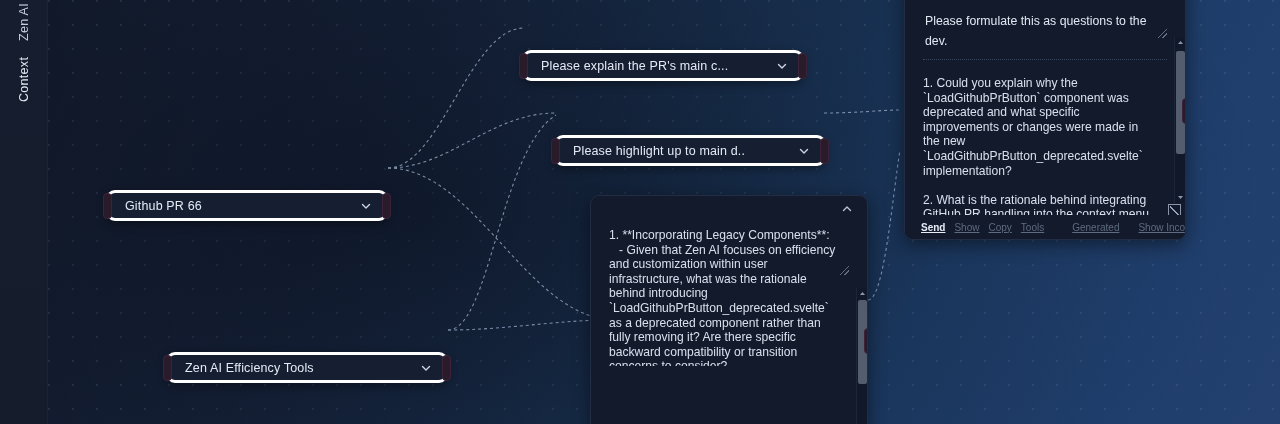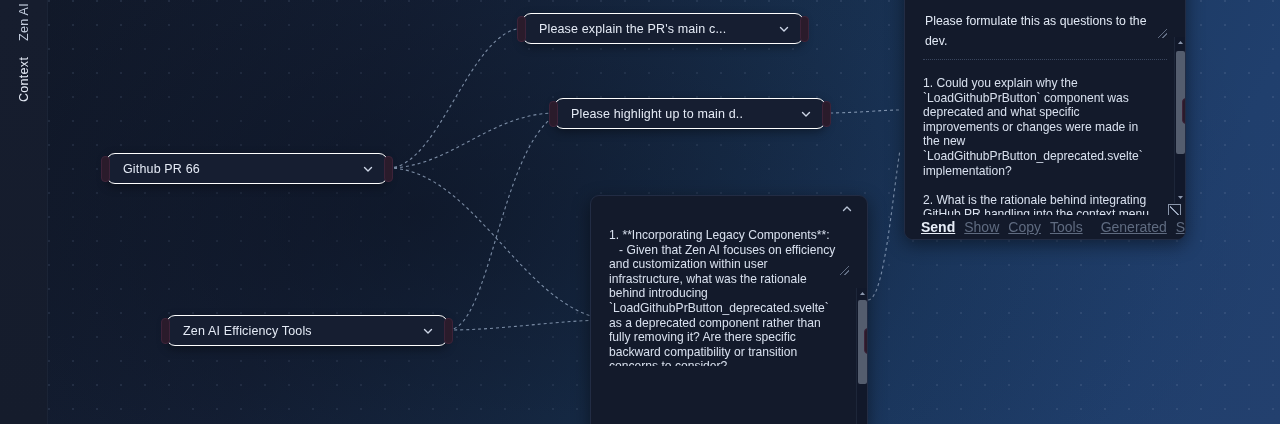--- a/index.html
+++ b/index.html
@@ -54,24 +54,25 @@
   .side-tab.t1 { top: -6px; height: 56px; color: #c2ccdd; }
   .side-tab.t2 { top: 46px; height: 66px; color: #e3e9f4; }
 
   
   .edges { position: absolute; left: 0; top: 0; width: 1280px; height: 424px; pointer-events: none; z-index: 5; }
 
   
   .node {
     position: absolute;
     background: #161e31;
-    border: 1px solid #ffffff;
+    border: 3px solid #ffffff;
     border-radius: 9px;
     box-shadow: 0 3px 10px rgba(0,0,0,.38);
     z-index: 20;
+    margin-top: 37px;
   }
   .node.collapsed {
     height: 31px;
     display: flex; align-items: center;
     padding: 0 12px 0 16px;
     cursor: pointer;
   }
   .node-title {
     flex: 1;
     color: #e4eaf5;
@@ -177,34 +178,34 @@
   }
 
   
   .actionbar {
     position: absolute;
     left: 0; right: 0; bottom: 0;
     height: 24px;
     display: flex; align-items: center;
     padding: 0 14px 0 16px;
     gap: 0;
-    font-size: 14px;
+    font-size: 10px;
     background: #131a2b;
   }
   .act {
     color: #7f8ca2;
     text-decoration: underline;
     margin-right: 9px;
     cursor: pointer;
     white-space: nowrap;
   }
   .act.strong { color: #e7edf7; font-weight: bold; }
   .act.dim    { color: #5f6b80; }
   .spacer { flex: 1; }
-  .act.r { margin-right: 0; margin-left: 9px; }
+  .act.r { margin-right: 0; margin-left: 19px; }
 
   .panel-resize {
     position: absolute;
     right: 4px; bottom: 22px;
     width: 13px; height: 13px;
     border: 1px solid #8a96ab;
   }
   .panel-resize:after {
     content: "";
     position: absolute; left: 1px; top: 1px; right: 1px; bottom: 1px;

